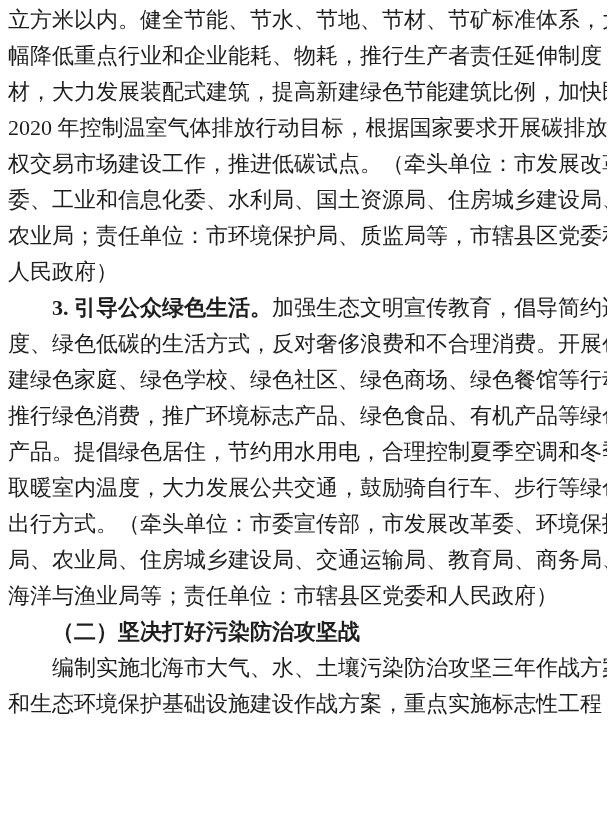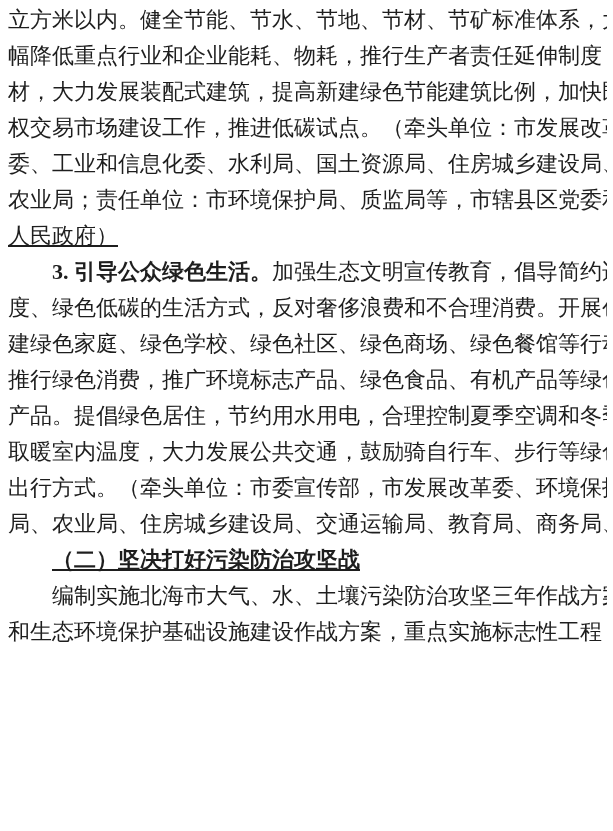--- a/index.html
+++ b/index.html
@@ -24,51 +24,52 @@
     line-height: 36px;
     white-space: nowrap;
     overflow: hidden;
     text-align: justify;
     text-align-last: justify;
     letter-spacing: 0;
   }
   .line.nojust {
     text-align: right;
     text-align-last: left;
-    text-decoration: underline;
   }
   .line.indent {
     padding-left: 44px;
   }
   .bold {
     font-weight: bold;
   }
 </style>
 </head>
 <body>
 
 <div class="page">
 
   <div class="line">立方米以内。健全节能、节水、节地、节材、节矿标准体系，大</div>
   <div class="line">幅降低重点行业和企业能耗、物耗，推行生产者责任延伸制度，</div>
   <div class="line">材，大力发展装配式建筑，提高新建绿色节能建筑比例，加快既</div>
+  <div class="line">2020 年控制温室气体排放行动目标，根据国家要求开展碳排放</div>
   <div class="line">权交易市场建设工作，推进低碳试点。（牵头单位：市发展改革</div>
   <div class="line">委、工业和信息化委、水利局、国土资源局、住房城乡建设局、</div>
   <div class="line">农业局；责任单位：市环境保护局、质监局等，市辖县区党委和</div>
   <div class="line nojust">人民政府）</div>
 
   <div class="line indent">
     <span class="bold">3. 引导公众绿色生活。</span><span>加强生态文明宣传教育，倡导简约适</span>
   </div>
   <div class="line">度、绿色低碳的生活方式，反对奢侈浪费和不合理消费。开展创</div>
   <div class="line">建绿色家庭、绿色学校、绿色社区、绿色商场、绿色餐馆等行动。</div>
   <div class="line">推行绿色消费，推广环境标志产品、绿色食品、有机产品等绿色</div>
   <div class="line">产品。提倡绿色居住，节约用水用电，合理控制夏季空调和冬季</div>
   <div class="line">取暖室内温度，大力发展公共交通，鼓励骑自行车、步行等绿色</div>
   <div class="line">出行方式。（牵头单位：市委宣传部，市发展改革委、环境保护</div>
   <div class="line">局、农业局、住房城乡建设局、交通运输局、教育局、商务局、</div>
+  <div class="line nojust">海洋与渔业局等；责任单位：市辖县区党委和人民政府）</div>
 
   <div class="line indent nojust bold">（二）坚决打好污染防治攻坚战</div>
 
   <div class="line indent">编制实施北海市大气、水、土壤污染防治攻坚三年作战方案</div>
   <div class="line">和生态环境保护基础设施建设作战方案，重点实施标志性工程，</div>
 
 </div>
 
 </body></html>

